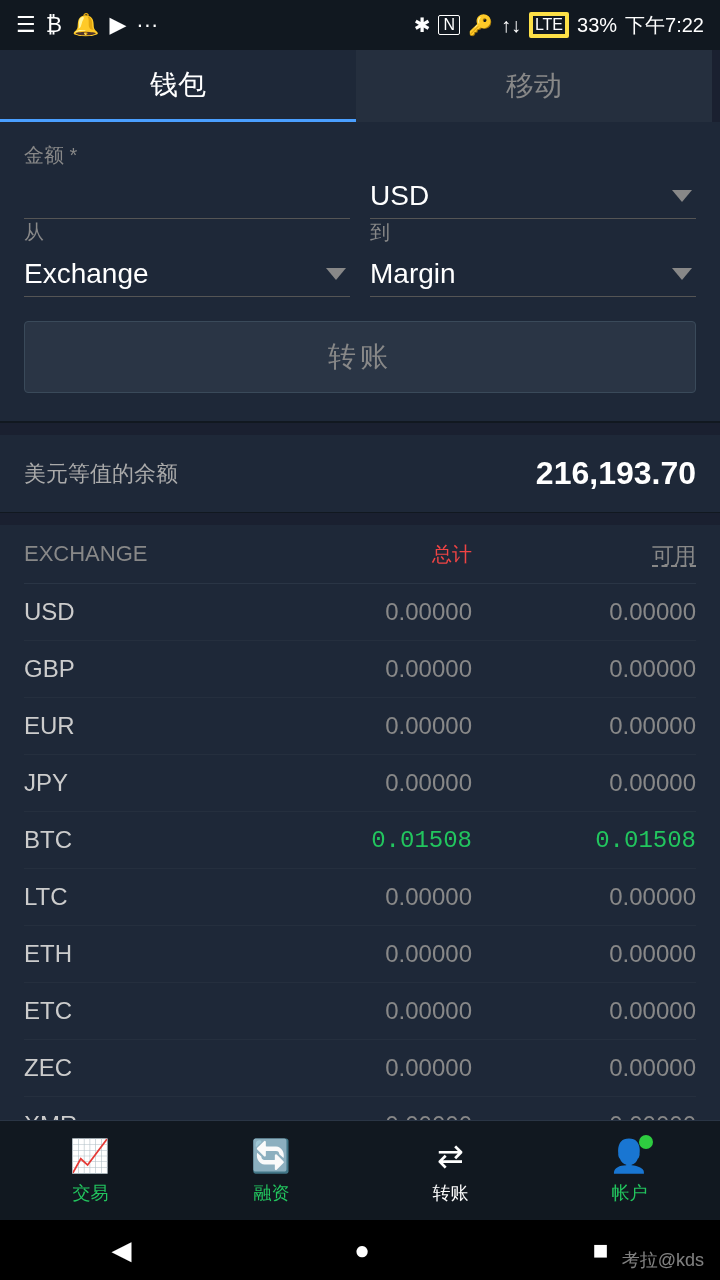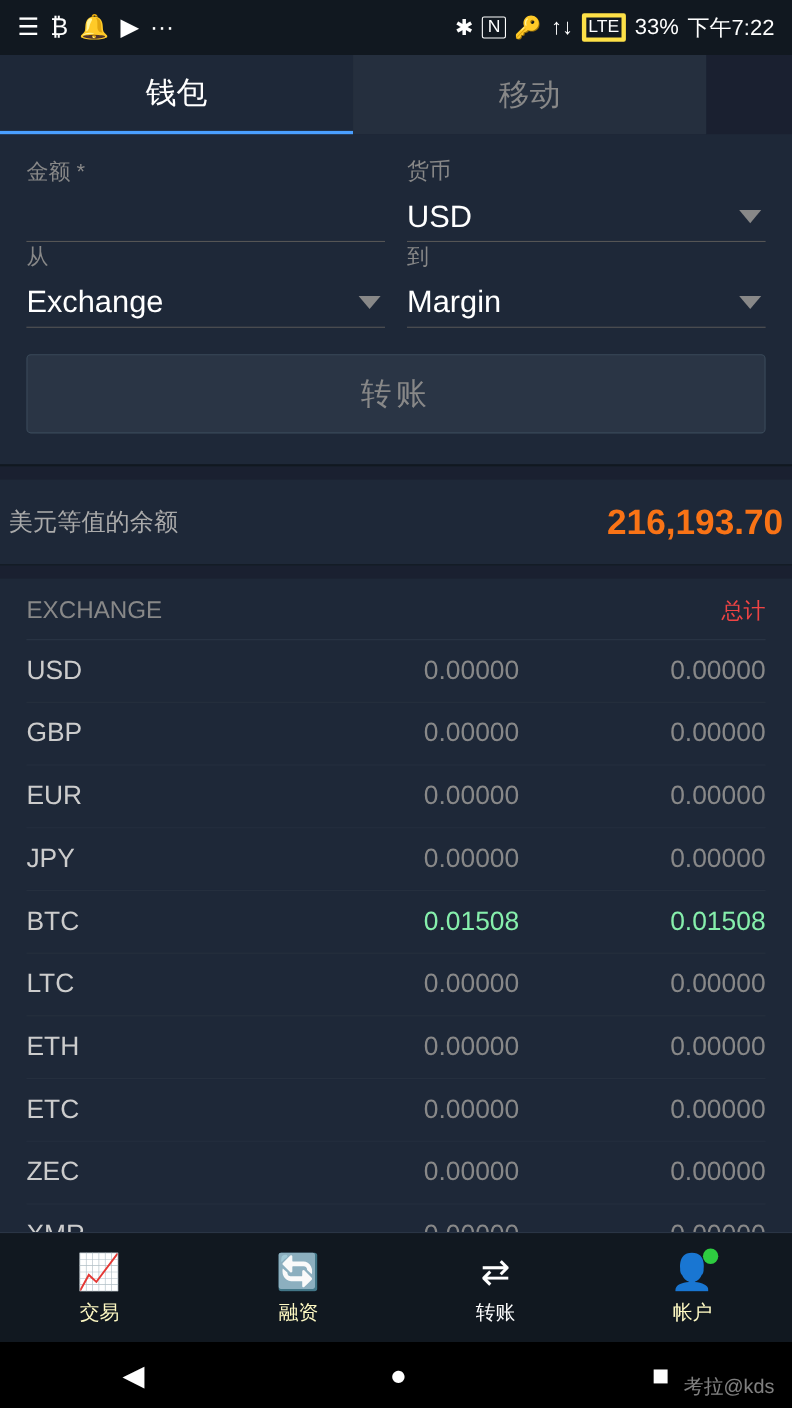--- a/index.html
+++ b/index.html
@@ -24,21 +24,21 @@
       padding: 0 16px;
       color: #fff;
       font-size: 22px;
     }
     .status-left { display: flex; align-items: center; gap: 10px; }
     .status-right { display: flex; align-items: center; gap: 8px; font-size: 20px; }
 
     
     .tabs {
       display: flex;
-      width: 642px;
+      width: 712px;
       height: 72px;
       background: #1e2838;
     }
     .tab {
       flex: 1;
       display: flex;
       align-items: center;
       justify-content: center;
       font-size: 28px;
       color: #aaa;
@@ -131,39 +131,39 @@
       color: #888;
       font-size: 28px;
       letter-spacing: 4px;
       cursor: pointer;
       border-radius: 4px;
     }
 
     
     .balance-section {
       background: #1e2838;
-      padding: 20px 8px;
+      padding: 20px 24px;
       margin-top: 12px;
       border-bottom: 1px solid #111820;
     }
 
     .balance-row {
       display: flex;
       justify-content: space-between;
       align-items: center;
     }
 
     .balance-label {
       font-size: 22px;
       color: #aaa;
     }
 
     .balance-value {
       font-size: 32px;
-      color: #f97316;
+      color: #ffffff;
       font-weight: bold;
     }
 
     
     .exchange-table {
       background: #1e2838;
       padding: 0 24px;
       margin-top: 12px;
     }
 
@@ -217,21 +217,22 @@
     }
 
     .row-available {
       flex: 2;
       text-align: right;
       font-size: 24px;
       color: #888;
     }
 
     .highlight-val {
-      color: #86efac;
+      color: #22c55e;
+      font-family: Liberation Mono, monospace;
     }
 
     
     .bottom-nav {
       position: fixed;
       bottom: 60px;
       width: 720px;
       height: 100px;
       background: #111820;
       display: flex;
@@ -252,21 +253,21 @@
       font-size: 32px;
       color: #888;
     }
 
     .nav-icon.active {
       color: #fff;
     }
 
     .nav-label {
       font-size: 18px;
-      color: #fef9c3;
+      color: #22c55e;
     }
 
     .nav-label.active {
       color: #fff;
     }
 
     .nav-item-account {
       position: relative;
     }
 
@@ -339,21 +340,20 @@
 
 <div class="form-area">
   <div class="form-row">
 
     <div class="form-field">
       <span class="field-label">金额 *</span>
       <input class="field-input" type="text" placeholder="" style="">
     </div>
 
     <div class="form-field">
-      <span class="field-label">货币</span>
       <div class="select-wrapper">
         <span class="select-value">USD</span>
         <div class="chevron-down"></div>
       </div>
     </div>
   </div>
 
   <div class="form-row">
 
     <div class="form-field">
@@ -382,20 +382,21 @@
   <div class="balance-row">
     <span class="balance-label">美元等值的余额</span>
     <span class="balance-value">216,193.70</span>
   </div>
 </div>
 
 <div class="exchange-table">
   <div class="table-header">
     <span class="col-name">EXCHANGE</span>
     <span class="col-total">总计</span>
+    <span class="col-available">可用</span>
   </div>
   <div id="table-body">
 
   <div class="table-row">
       <span class="row-currency">USD</span>
       <span class="row-total">0.00000</span>
       <span class="row-available">0.00000</span>
     </div>
       <div class="table-row">
       <span class="row-currency">GBP</span>

